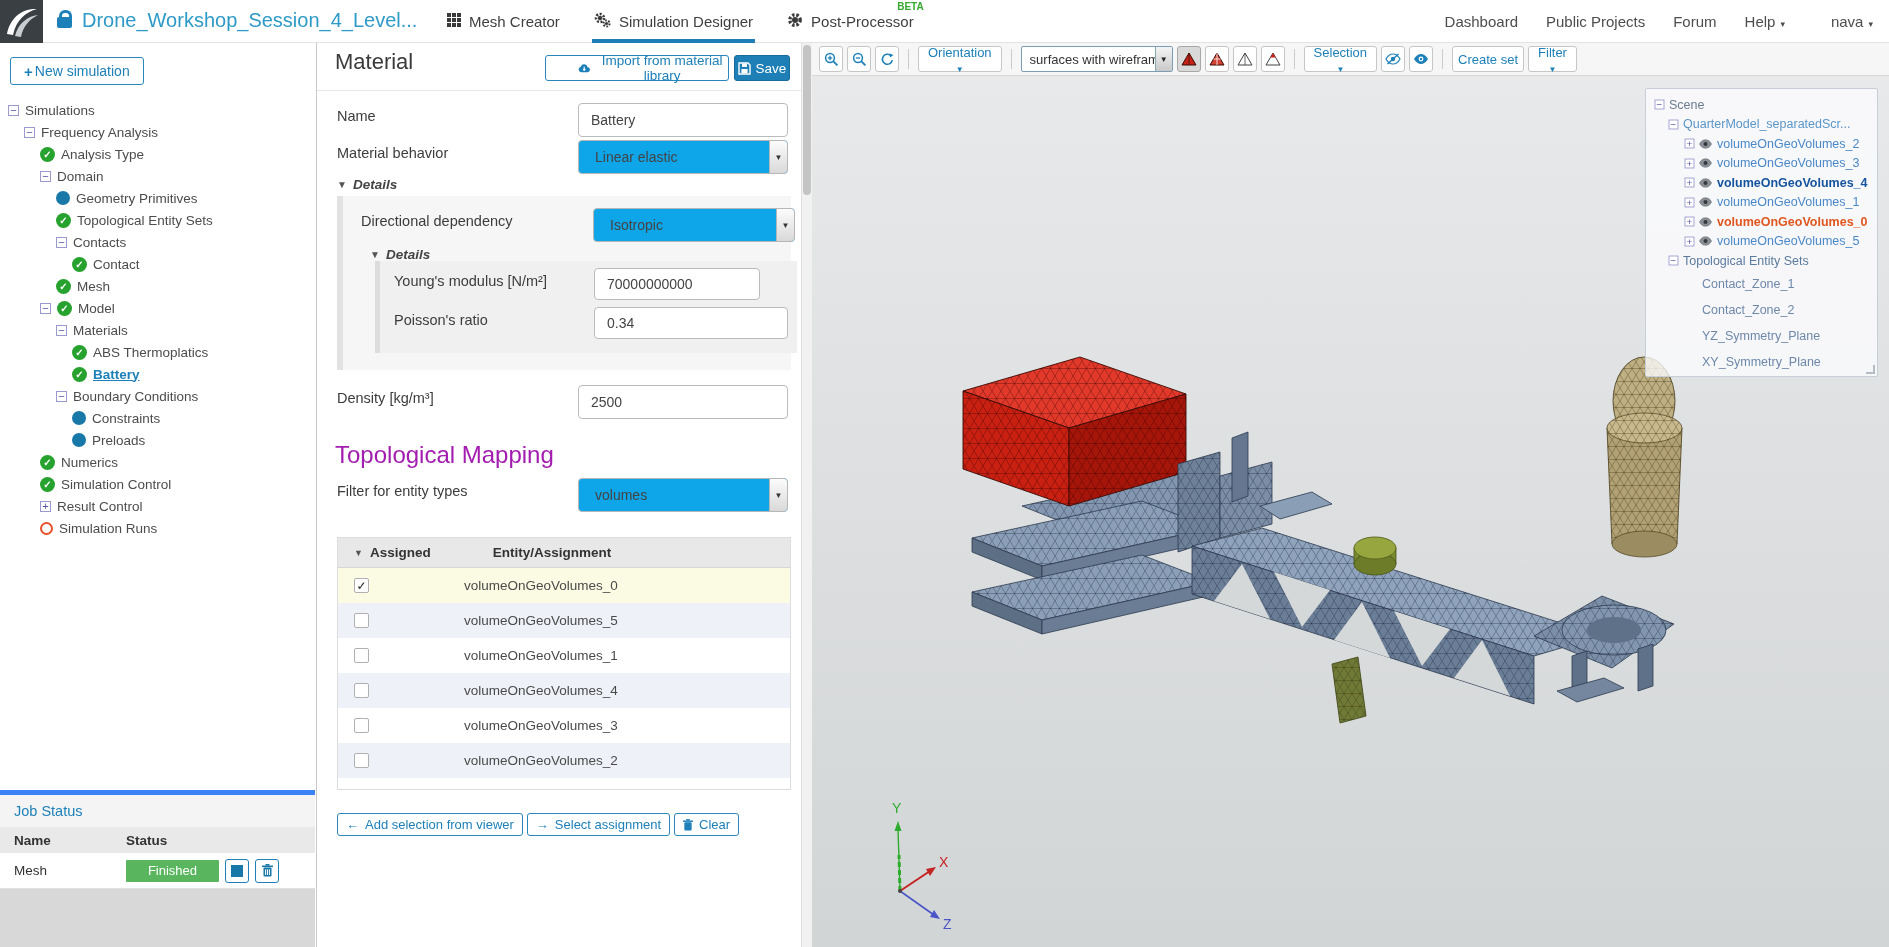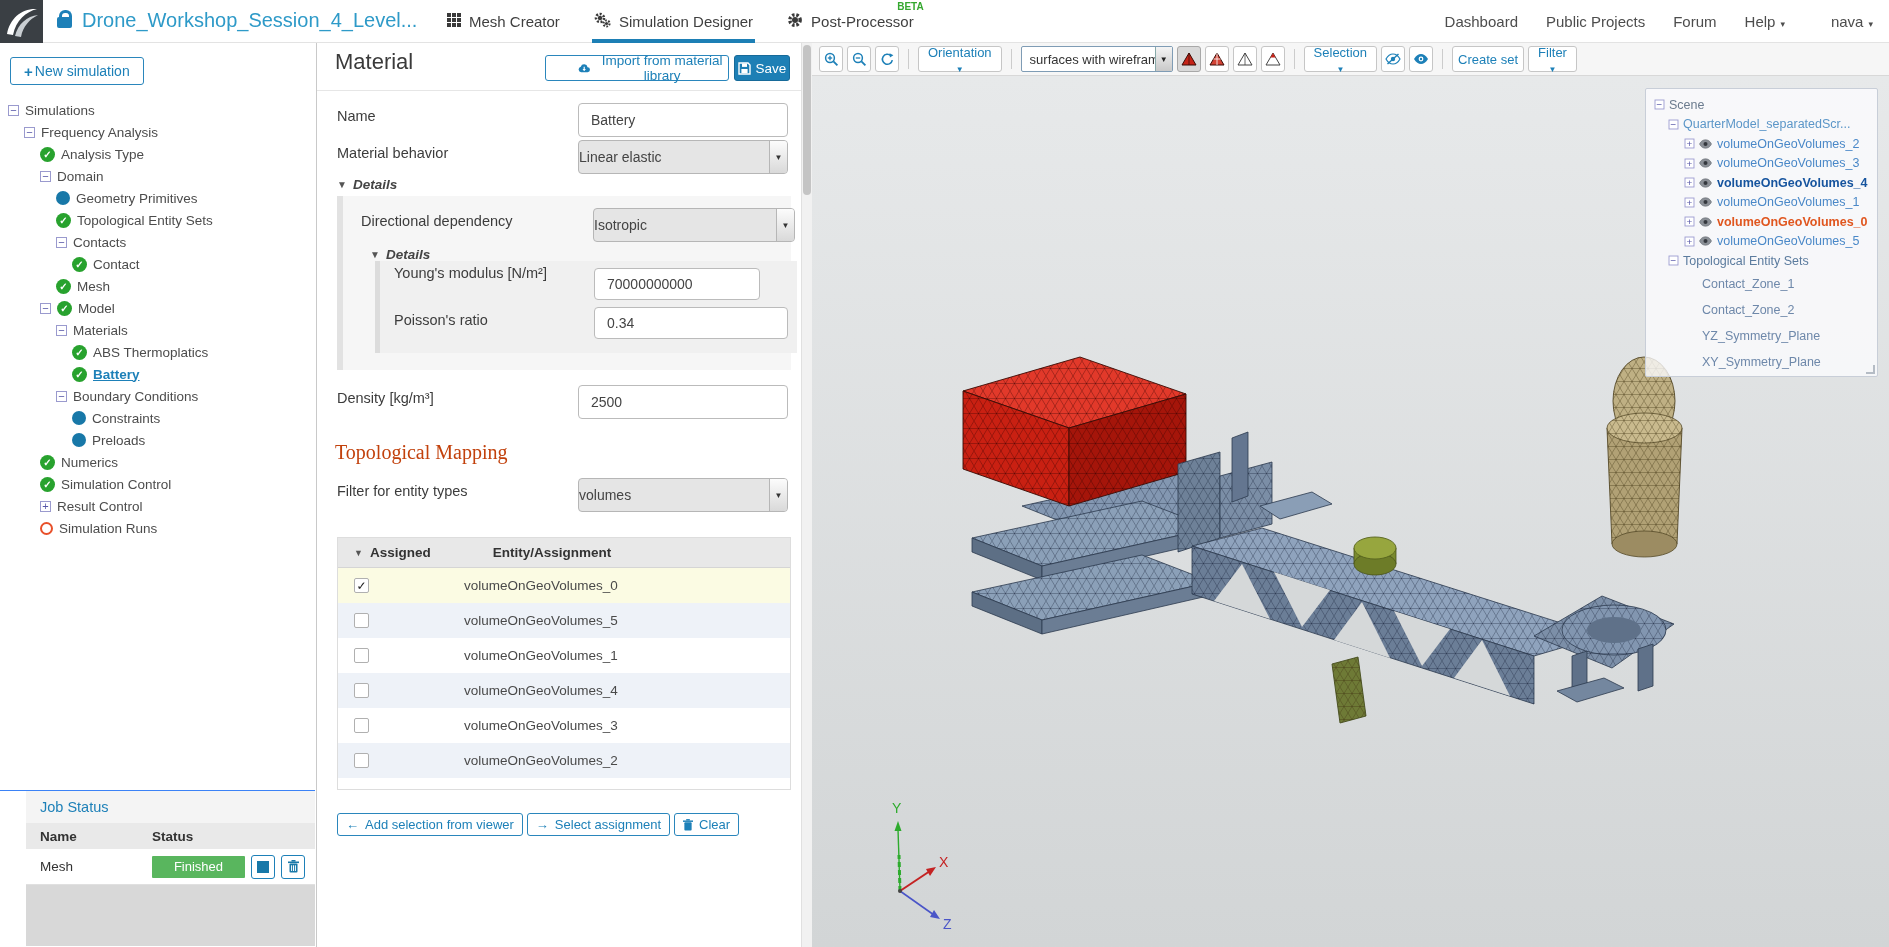--- a/index.html
+++ b/index.html
@@ -38,21 +38,21 @@
     color:#5858a8; font-size:11px; line-height:9px; text-align:center; margin-right:6px; }
   .ic-check { flex:0 0 15px; width:15px; height:15px; border-radius:50%; background:#28a22e; color:#fff;
     font-size:10px; line-height:15px; text-align:center; margin-right:6px; font-weight:bold; }
   .ic-dot { flex:0 0 14px; width:14px; height:14px; border-radius:50%; background:#1878a8; margin-right:6px; }
   .ic-circle { flex:0 0 13px; width:13px; height:13px; border-radius:50%; border:2.5px solid #e8502a;
     background:#fff; margin-right:6px; }
   .trow .sel { color:#1d80b8; font-weight:bold; text-decoration:underline; }
 
   
   .jobs { position:absolute; left:0; right:1px; bottom:0; height:157px; background:#fff;
-    border-top:1px solid #3b82f6;padding-left:26px; }
+    border-top:5px solid #3b82f6; }
   .jobs-title { height:32px; background:#f4f4f4; color:#1d80b8; font-size:14.5px;
     display:flex; align-items:center; padding-left:14px; }
   .jobs-head { height:26px; background:#e9e9e9; display:flex; align-items:center;
     font-size:13.5px; font-weight:bold; color:#333; }
   .jobs-head .c1 { padding-left:14px; width:126px; }
   .jobs-row { height:36px; display:flex; align-items:center; font-size:13.5px; color:#333;
     border-bottom:1px solid #e0e0e0; }
   .jobs-row .c1 { padding-left:14px; width:126px; }
   .badge { width:93px; height:22px; background:#59b65e; border-radius:1px; color:#fff;
     font-size:13px; display:flex; align-items:center; justify-content:center; }
@@ -67,33 +67,33 @@
   .btn-outline { border:1px solid #2a86bc; border-radius:3px; background:#fff; color:#1d80b8;
     font-size:13.5px; display:flex; align-items:center; gap:6px; justify-content:center; cursor:pointer; }
   .btn-primary { border:1px solid #176a99; border-radius:3px; background:#1d7fb5; color:#fff;
     font-size:13.5px; display:flex; align-items:center; gap:5px; justify-content:center; cursor:pointer; }
   #btn-import { position:absolute; left:228px; top:12px; width:184px; height:26px;padding-left:32px; }
   #btn-save { position:absolute; left:417px; top:12px; width:56px; height:26px; }
   .p-div { position:absolute; left:0; right:0; top:47px; height:1px; background:#e6e6e6; }
   .flabel { position:absolute; font-size:14.5px; color:#3c3c3c; }
   .tinput { position:absolute; border:1px solid #bbb; border-radius:4px; font-size:14px; color:#444;
     padding:0 12px; font-family:"Liberation Sans",sans-serif; background:#fff; outline:none; }
-  .select { position:absolute; background:#e5e5e5; border:1px solid #b6b6b6; border-radius:4px;
-    font-size:14px; color:#444; display:flex; align-items:center; padding-left:0; cursor:pointer; }
+  .select { position:absolute; background:#0ea5e9; border:1px solid #b6b6b6; border-radius:4px;
+    font-size:14px; color:#444; display:flex; align-items:center; padding-left:16px; cursor:pointer; }
   .select .sc { position:absolute; right:0; top:0; bottom:0; width:18px; border-left:1px solid #b6b6b6;
     background:linear-gradient(#fcfcfc,#d9d9d9); display:flex; align-items:center; justify-content:center;
     font-size:8px; color:#333; border-radius:0 3px 3px 0; }
   .grp-hdr { position:absolute; font-size:13.5px; color:#444; font-style:italic; font-weight:bold;
     display:flex; align-items:center; gap:6px; }
   .grp-hdr .tri { font-size:10px; color:#555; font-style:normal; }
   .group1 { position:absolute; left:20px; top:153px; width:454px; height:174px; background:#f6f6f6;
     border-left:6px solid #e2e2e2; }
   .group2 { position:absolute; left:32px; top:65px; width:422px; height:92px; background:#f0f0f0;
     border-left:5px solid #dcdcdc; }
-  .tm-title { position:absolute; left:18px; top:398px; font-size:20px; color:#c2410c;font-family:Liberation Serif, serif; }
+  .tm-title { position:absolute; left:18px; top:398px; font-size:24px; color:#a21caf; }
   .atable { position:absolute; left:20px; top:494px; width:454px; height:253px;
     border:1px solid #ddd; background:#fff; }
   .ahead { height:30px; background:#e8e8e8; display:flex; align-items:center;
     font-size:13.5px; font-weight:bold; color:#333; border-bottom:1px solid #d5d5d5; }
   .ahead .tri { font-size:9px; color:#555; margin:0 7px 0 16px; }
   .ahead .h2 { margin-left:62px; }
   .arow { height:35px; display:flex; align-items:center; font-size:13.5px; color:#4a4a4a; }
   .arow.first { background:#fbfbe3; }
   .arow.alt { background:#eef2f8; }
   .cb { width:15px; height:15px; border:1px solid #b0b0b0; border-radius:2px; background:#fff;
@@ -361,21 +361,21 @@
       <span class="flabel" style="left:18px; top:17px;">Directional dependency</span>
       <div class="select" style="left:250px; top:12px; width:202px; height:34px;">
         <span>Isotropic</span>
         <span class="sc">▼</span>
       </div>
       <div class="grp-hdr" style="left:27px; top:51px;">
         <span class="tri">▼</span>
         <span>Details</span>
       </div>
       <div class="group2">
-        <span class="flabel" style="left:14px; top:4px;">Young's modulus [N/m²]</span>
+        <span class="flabel" style="left:14px; top:12px;">Young's modulus [N/m²]</span>
         <input class="tinput" style="left: 214px; top: 7px; width: 166px; height: 32px;" value="70000000000">
         <span class="flabel" style="left:14px; top:51px;">Poisson's ratio</span>
         <input class="tinput" style="left: 214px; top: 46px; width: 194px; height: 32px;" value="0.34">
       </div>
     </div>
 
     <span class="flabel" style="left:20px; top:347px;">Density [kg/m³]</span>
     <input class="tinput" style="left: 261px; top: 342px; width: 210px; height: 34px;" value="2500">
 
     <div class="tm-title">Topological Mapping</div>

